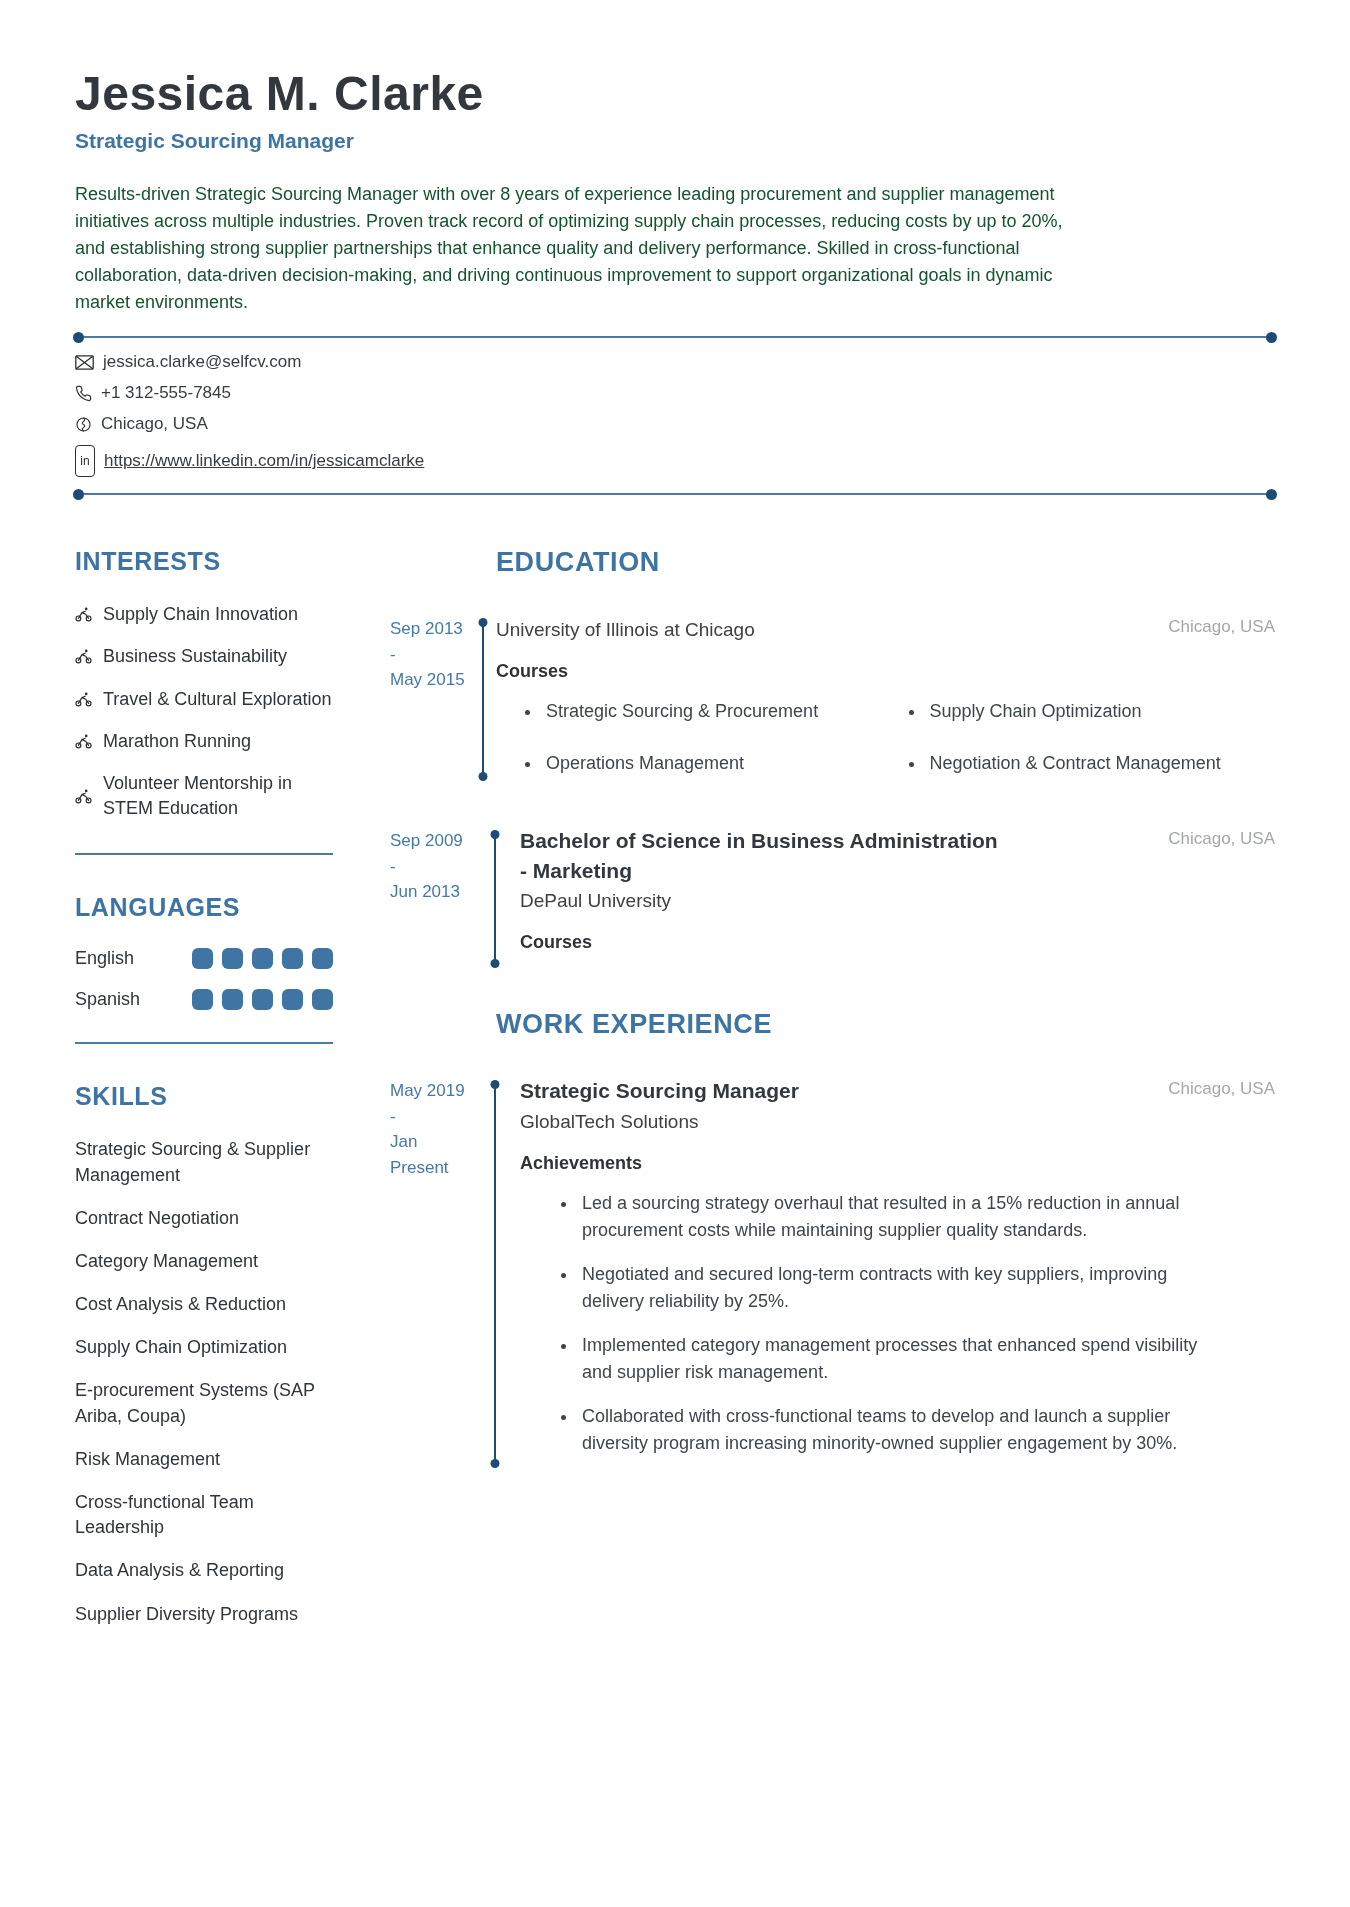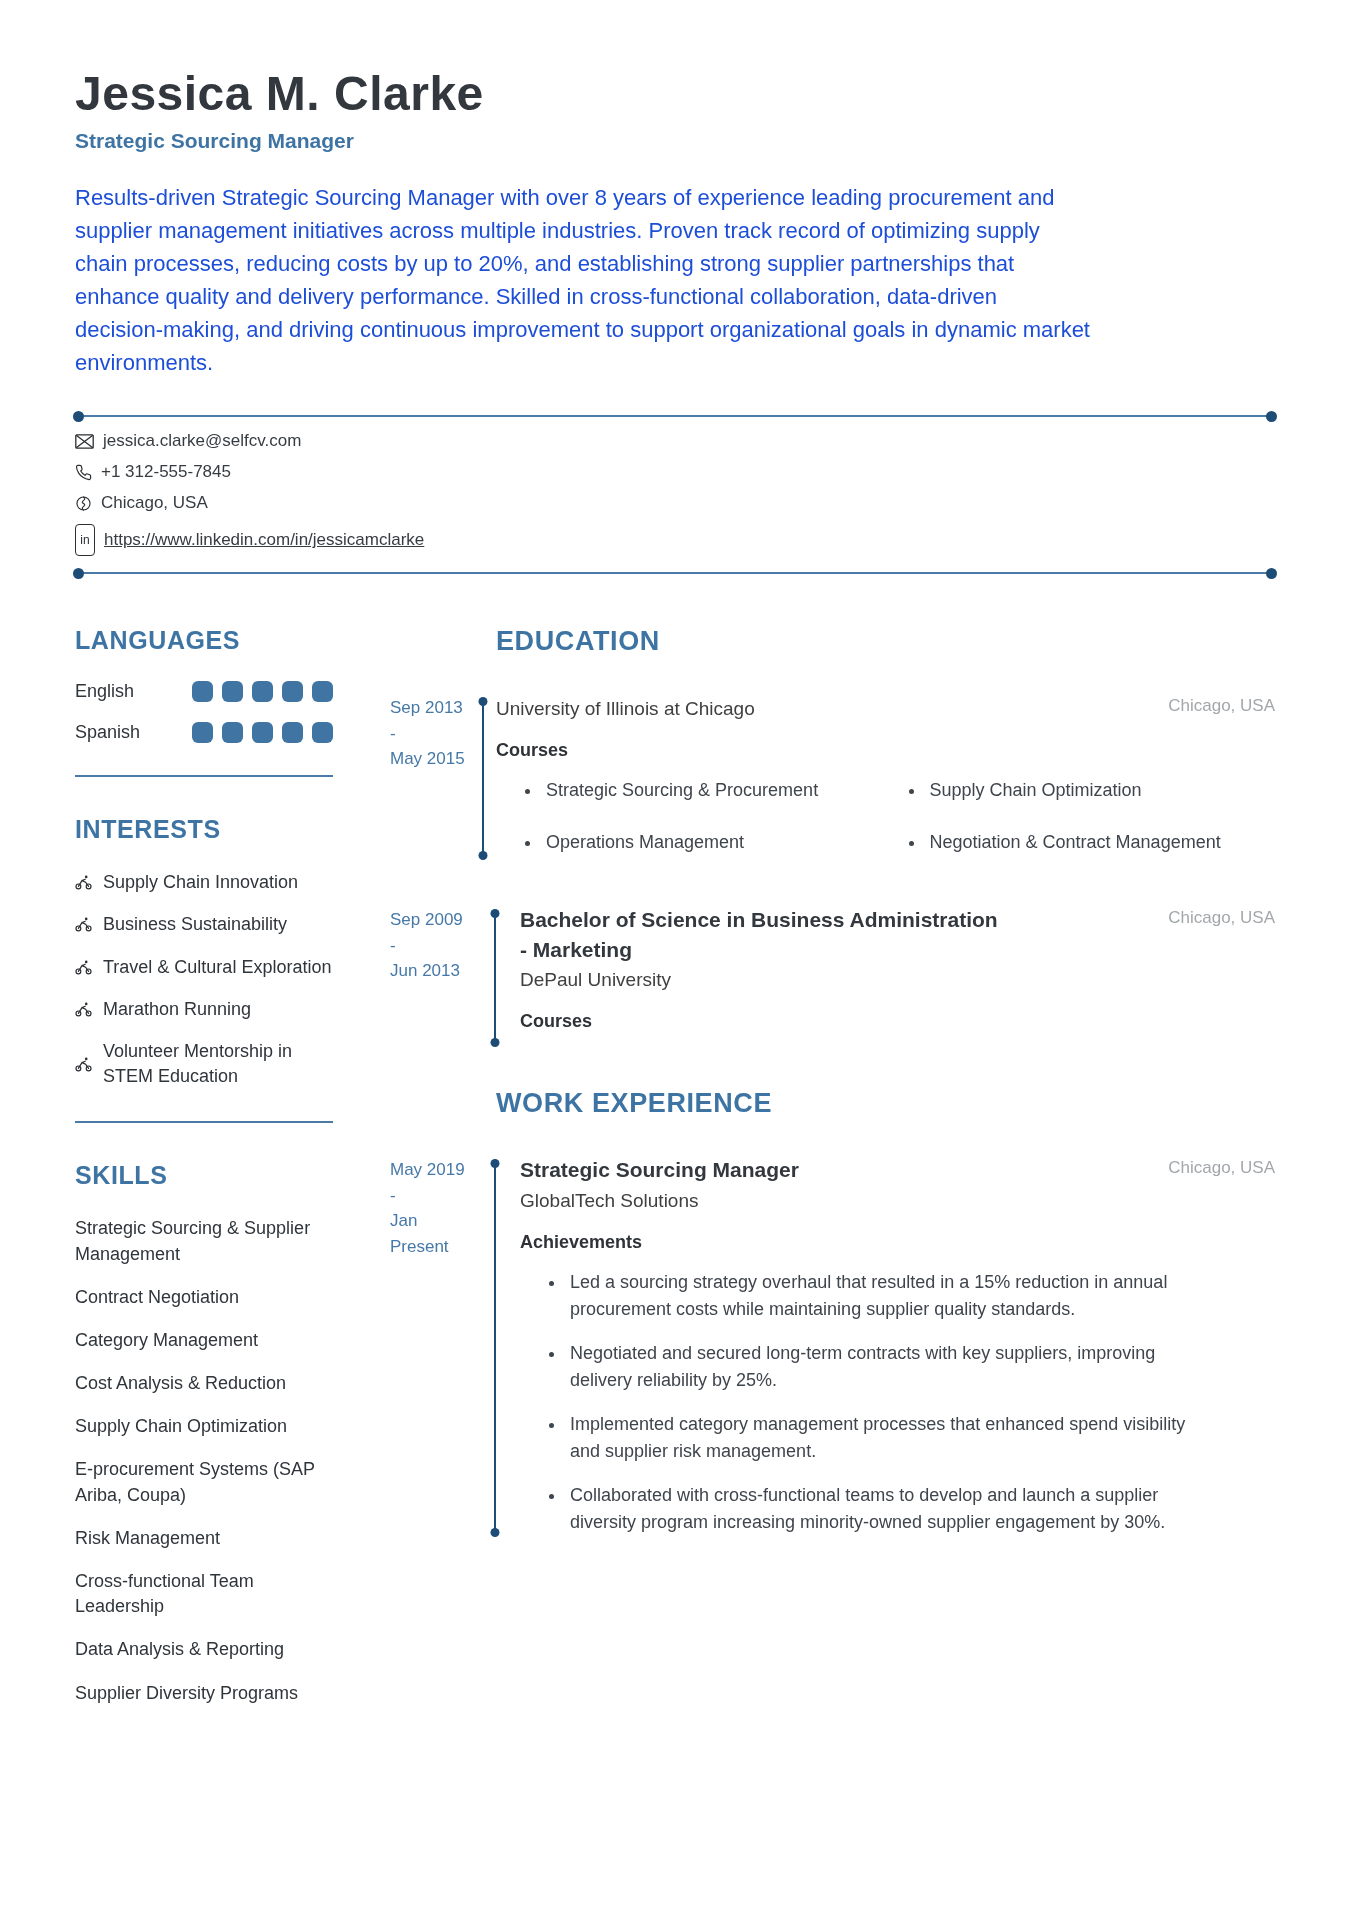--- a/index.html
+++ b/index.html
@@ -23,25 +23,25 @@
     line-height: 1.15;
     margin-bottom: 8px;
   }
   .job-title {
     font-size: 21px;
     font-weight: 700;
     color: #3e74a3;
     margin-bottom: 28px;
   }
   .summary {
-    font-size: 22px;
+    font-size: 18px;
     line-height: 1.5;
-    color: #1d4ed8;
+    color: #14532d;
     max-width: 1015px;
-    margin-bottom: 36px;
+    margin-bottom: 20px;
   }
 
   
   .contact-divider {
     height: 2px;
     background: #4a7ba6;
     position: relative;
   }
   .contact-divider::before, .contact-divider::after {
     content: "";
@@ -210,21 +210,21 @@
     padding-right: 10px;
   }
   ul.courses li {
     font-size: 18px;
     line-height: 1.45;
     color: #3f454d;
     padding-left: 4px;
   }
   ul.achievements {
     list-style: disc outside;
-    margin: 0;
+    margin: 12px;
     padding-left: 46px;
     padding-right: 60px;
   }
   ul.achievements li {
     font-size: 18px;
     line-height: 1.5;
     color: #3f454d;
     margin-bottom: 17px;
     padding-left: 4px;
   }
@@ -277,20 +277,70 @@
       <a href="#" class="contact-link">https://www.linkedin.com/in/jessicamclarke</a>
     </div>
 
   </div>
   <div class="contact-divider"></div>
 </section>
 
 <div class="columns">
 
   <div class="left-col">
+
+    <section class="side-section with-rule">
+      <h2 class="side-heading">INTERESTS</h2>
+
+      <div class="interest-item">
+        <svg width="17" height="15" viewBox="0 0 17 15" fill="none" stroke="#2b2f33" stroke-width="1.2" stroke-linecap="round">
+          <circle cx="3.4" cy="11.4" r="2.4"></circle>
+            <circle cx="13.6" cy="11.4" r="2.4"></circle>
+          <path d="M3.4 11.4 L7 5.6 L10.6 7.2 L13.6 11.4 M7 5.6 L10.2 4.2"></path>
+          <circle cx="11.2" cy="1.9" r="1.3" fill="#2b2f33" stroke="none"></circle>
+        </svg>
+        <span>Supply Chain Innovation</span>
+      </div>
+      <div class="interest-item">
+        <svg width="17" height="15" viewBox="0 0 17 15" fill="none" stroke="#2b2f33" stroke-width="1.2" stroke-linecap="round">
+          <circle cx="3.4" cy="11.4" r="2.4"></circle>
+            <circle cx="13.6" cy="11.4" r="2.4"></circle>
+          <path d="M3.4 11.4 L7 5.6 L10.6 7.2 L13.6 11.4 M7 5.6 L10.2 4.2"></path>
+          <circle cx="11.2" cy="1.9" r="1.3" fill="#2b2f33" stroke="none"></circle>
+        </svg>
+        <span>Business Sustainability</span>
+      </div>
+      <div class="interest-item">
+        <svg width="17" height="15" viewBox="0 0 17 15" fill="none" stroke="#2b2f33" stroke-width="1.2" stroke-linecap="round">
+          <circle cx="3.4" cy="11.4" r="2.4"></circle>
+            <circle cx="13.6" cy="11.4" r="2.4"></circle>
+          <path d="M3.4 11.4 L7 5.6 L10.6 7.2 L13.6 11.4 M7 5.6 L10.2 4.2"></path>
+          <circle cx="11.2" cy="1.9" r="1.3" fill="#2b2f33" stroke="none"></circle>
+        </svg>
+        <span>Travel &amp; Cultural Exploration</span>
+      </div>
+      <div class="interest-item">
+        <svg width="17" height="15" viewBox="0 0 17 15" fill="none" stroke="#2b2f33" stroke-width="1.2" stroke-linecap="round">
+          <circle cx="3.4" cy="11.4" r="2.4"></circle>
+            <circle cx="13.6" cy="11.4" r="2.4"></circle>
+          <path d="M3.4 11.4 L7 5.6 L10.6 7.2 L13.6 11.4 M7 5.6 L10.2 4.2"></path>
+          <circle cx="11.2" cy="1.9" r="1.3" fill="#2b2f33" stroke="none"></circle>
+        </svg>
+        <span>Marathon Running</span>
+      </div>
+      <div class="interest-item">
+        <svg width="17" height="15" viewBox="0 0 17 15" fill="none" stroke="#2b2f33" stroke-width="1.2" stroke-linecap="round">
+          <circle cx="3.4" cy="11.4" r="2.4"></circle>
+            <circle cx="13.6" cy="11.4" r="2.4"></circle>
+          <path d="M3.4 11.4 L7 5.6 L10.6 7.2 L13.6 11.4 M7 5.6 L10.2 4.2"></path>
+          <circle cx="11.2" cy="1.9" r="1.3" fill="#2b2f33" stroke="none"></circle>
+        </svg>
+        <span>Volunteer Mentorship in STEM Education</span>
+      </div>
+    </section>
 
     <section class="side-section with-rule">
       <h2 class="side-heading">LANGUAGES</h2>
       <div class="lang-row">
         <span>English</span>
         <span class="squares">
           <span class="square"></span>
             <span class="square"></span>
             <span class="square"></span>
             <span class="square"></span>
@@ -299,70 +349,20 @@
       </div>
       <div class="lang-row">
         <span>Spanish</span>
         <span class="squares">
           <span class="square"></span>
             <span class="square"></span>
             <span class="square"></span>
             <span class="square"></span>
             <span class="square"></span>
         </span>
-      </div>
-    </section>
-
-    <section class="side-section with-rule">
-      <h2 class="side-heading">INTERESTS</h2>
-
-      <div class="interest-item">
-        <svg width="17" height="15" viewBox="0 0 17 15" fill="none" stroke="#2b2f33" stroke-width="1.2" stroke-linecap="round">
-          <circle cx="3.4" cy="11.4" r="2.4"></circle>
-            <circle cx="13.6" cy="11.4" r="2.4"></circle>
-          <path d="M3.4 11.4 L7 5.6 L10.6 7.2 L13.6 11.4 M7 5.6 L10.2 4.2"></path>
-          <circle cx="11.2" cy="1.9" r="1.3" fill="#2b2f33" stroke="none"></circle>
-        </svg>
-        <span>Supply Chain Innovation</span>
-      </div>
-      <div class="interest-item">
-        <svg width="17" height="15" viewBox="0 0 17 15" fill="none" stroke="#2b2f33" stroke-width="1.2" stroke-linecap="round">
-          <circle cx="3.4" cy="11.4" r="2.4"></circle>
-            <circle cx="13.6" cy="11.4" r="2.4"></circle>
-          <path d="M3.4 11.4 L7 5.6 L10.6 7.2 L13.6 11.4 M7 5.6 L10.2 4.2"></path>
-          <circle cx="11.2" cy="1.9" r="1.3" fill="#2b2f33" stroke="none"></circle>
-        </svg>
-        <span>Business Sustainability</span>
-      </div>
-      <div class="interest-item">
-        <svg width="17" height="15" viewBox="0 0 17 15" fill="none" stroke="#2b2f33" stroke-width="1.2" stroke-linecap="round">
-          <circle cx="3.4" cy="11.4" r="2.4"></circle>
-            <circle cx="13.6" cy="11.4" r="2.4"></circle>
-          <path d="M3.4 11.4 L7 5.6 L10.6 7.2 L13.6 11.4 M7 5.6 L10.2 4.2"></path>
-          <circle cx="11.2" cy="1.9" r="1.3" fill="#2b2f33" stroke="none"></circle>
-        </svg>
-        <span>Travel &amp; Cultural Exploration</span>
-      </div>
-      <div class="interest-item">
-        <svg width="17" height="15" viewBox="0 0 17 15" fill="none" stroke="#2b2f33" stroke-width="1.2" stroke-linecap="round">
-          <circle cx="3.4" cy="11.4" r="2.4"></circle>
-            <circle cx="13.6" cy="11.4" r="2.4"></circle>
-          <path d="M3.4 11.4 L7 5.6 L10.6 7.2 L13.6 11.4 M7 5.6 L10.2 4.2"></path>
-          <circle cx="11.2" cy="1.9" r="1.3" fill="#2b2f33" stroke="none"></circle>
-        </svg>
-        <span>Marathon Running</span>
-      </div>
-      <div class="interest-item">
-        <svg width="17" height="15" viewBox="0 0 17 15" fill="none" stroke="#2b2f33" stroke-width="1.2" stroke-linecap="round">
-          <circle cx="3.4" cy="11.4" r="2.4"></circle>
-            <circle cx="13.6" cy="11.4" r="2.4"></circle>
-          <path d="M3.4 11.4 L7 5.6 L10.6 7.2 L13.6 11.4 M7 5.6 L10.2 4.2"></path>
-          <circle cx="11.2" cy="1.9" r="1.3" fill="#2b2f33" stroke="none"></circle>
-        </svg>
-        <span>Volunteer Mentorship in STEM Education</span>
       </div>
     </section>
 
     <section class="side-section">
       <h2 class="side-heading">SKILLS</h2>
       <div class="skill-item">Strategic Sourcing &amp; Supplier Management</div>
       <div class="skill-item">Contract Negotiation</div>
       <div class="skill-item">Category Management</div>
       <div class="skill-item">Cost Analysis &amp; Reduction</div>
       <div class="skill-item">Supply Chain Optimization</div>

